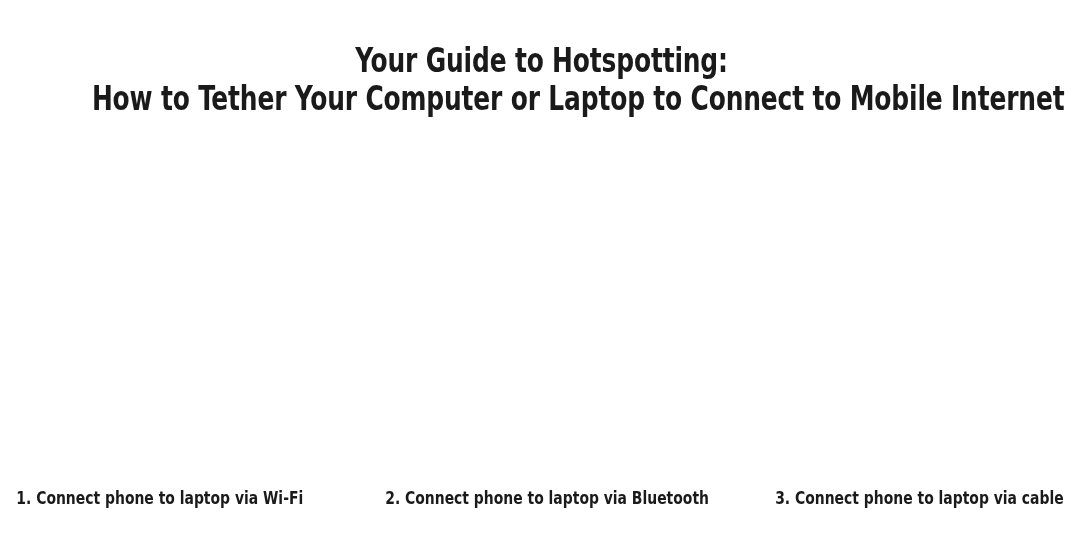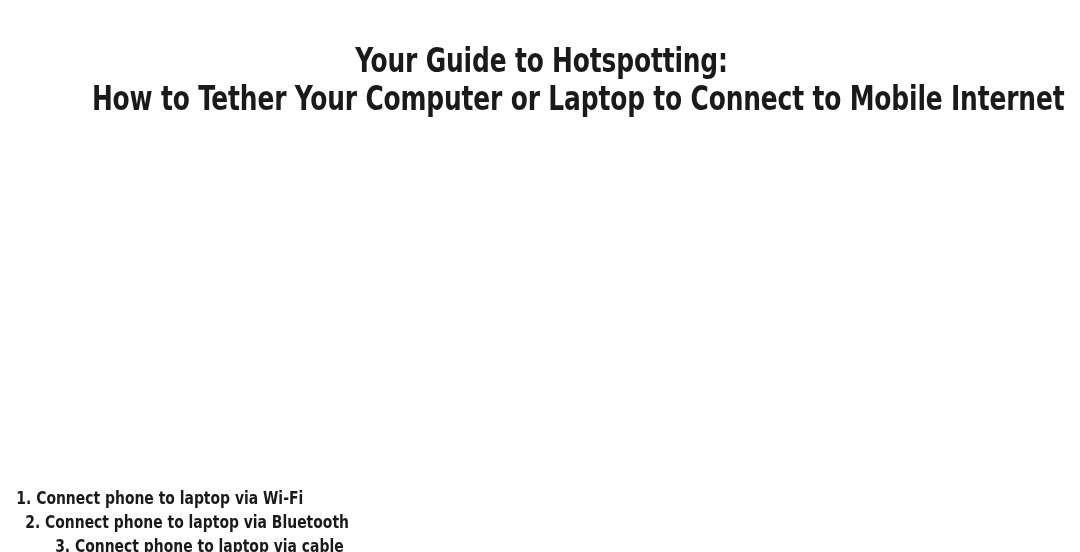--- a/index.html
+++ b/index.html
@@ -93,21 +93,21 @@
   }
 
   
   .captions-row {
     position: absolute;
     top: 486px;
     left: 0;
     width: 1080px;
     height: 26px;
     display: flex;
-    flex-direction: column;
+    flex-direction: row;
     justify-content: space-between;
     align-items: flex-start;
   }
   .caption {
     font-family: "DejaVu Sans Condensed", "Liberation Sans Narrow", "Liberation Sans", sans-serif;
     font-weight: bold;
     font-size: 18px;
     line-height: 24px;
     color: #1a1a1a;
     white-space: nowrap;

